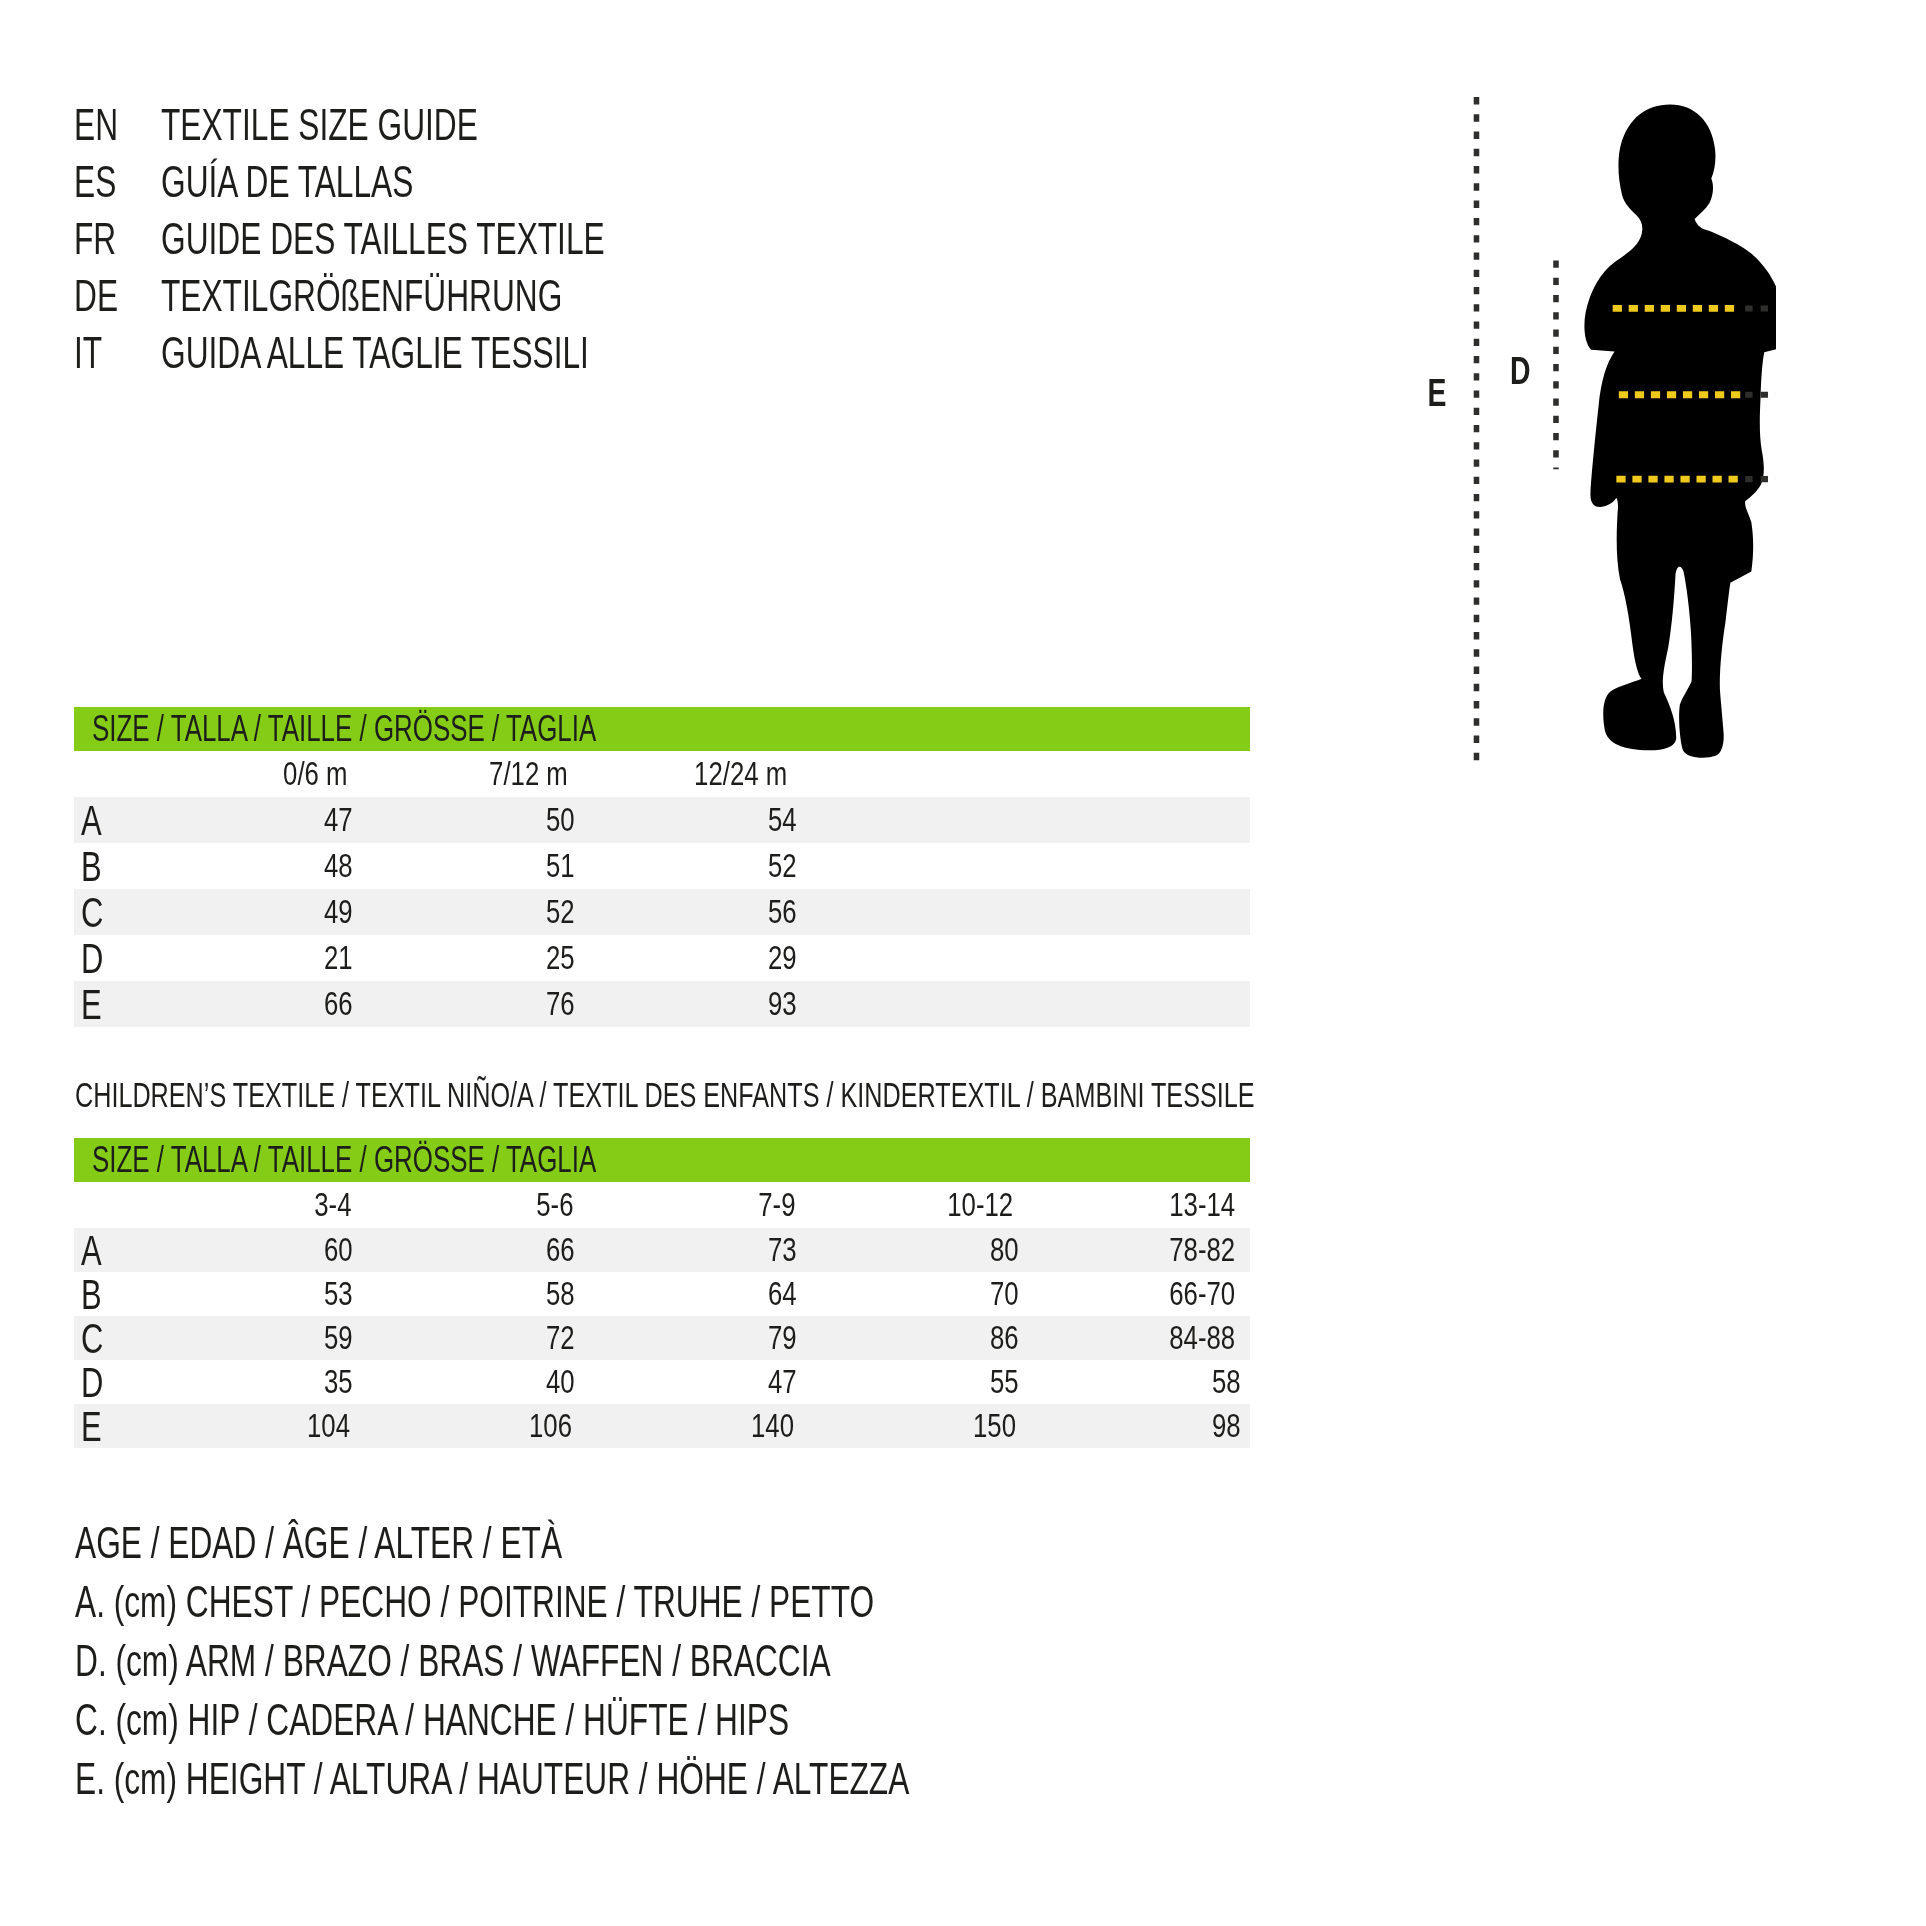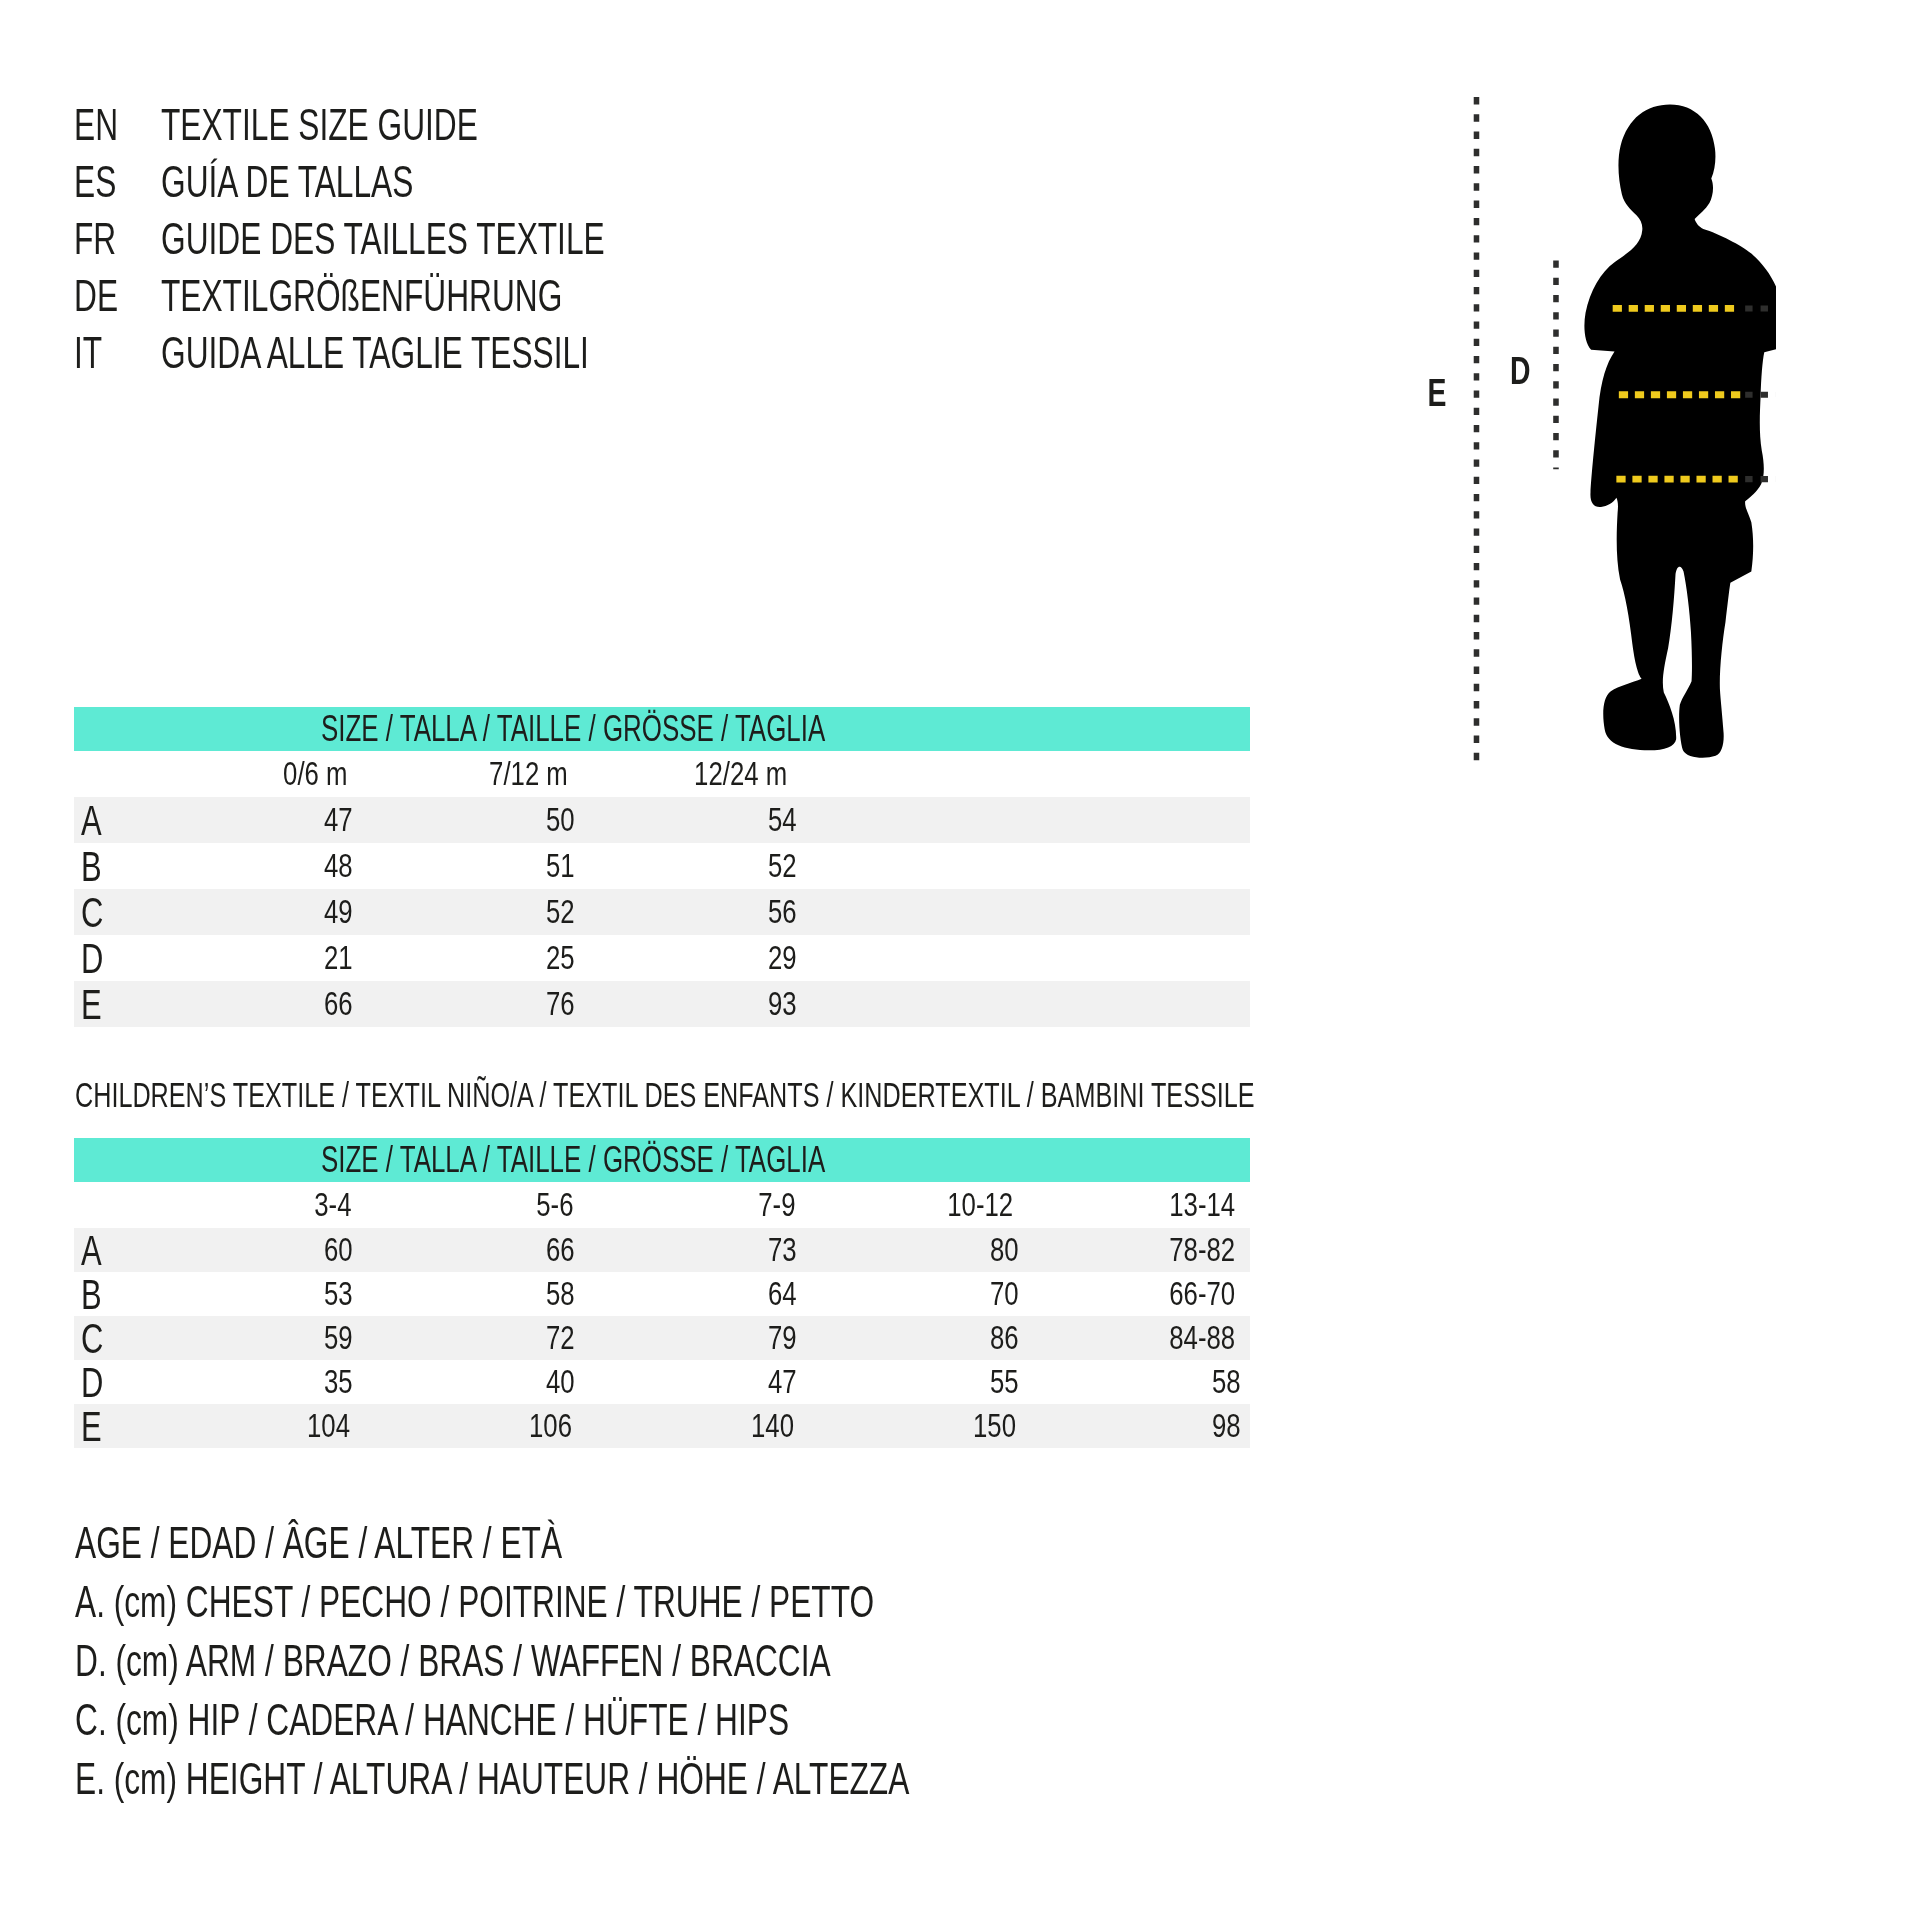--- a/index.html
+++ b/index.html
@@ -23,21 +23,21 @@
 
   
   .sec-title{position:absolute;left:75px;font-size:35px;line-height:35px;}
   .sec-title.babies{top:646px;}
   .sec-title.children{top:1077px;}
 
   
   .tbl{position:absolute;left:74px;width:1176px;}
   .tbl.babies{top:707px;}
   .tbl.children{top:1138px;}
-  .tbar{background:#5eead4;display:flex;align-items:center;padding-left:18px;font-size:36px;justify-content:center;}
+  .tbar{background:#84cc16;display:flex;align-items:center;padding-left:18px;font-size:36px;}
   .tbl.babies .tbar{height:44px;}
   .tbl.children .tbar{height:44px;}
   .trow{display:flex;align-items:center;}
   .trow.head{height:46px;}
   .tbl.babies .trow.data{height:46px;}
   .tbl.children .trow.data{height:44px;}
   .trow.alt{background:#f1f1f1;}
   .c{width:222px;display:flex;align-items:center;justify-content:flex-end;font-size:33px;}
   .c.lbl{width:53px;justify-content:flex-start;padding-left:7.4px;font-size:43px;}
 

